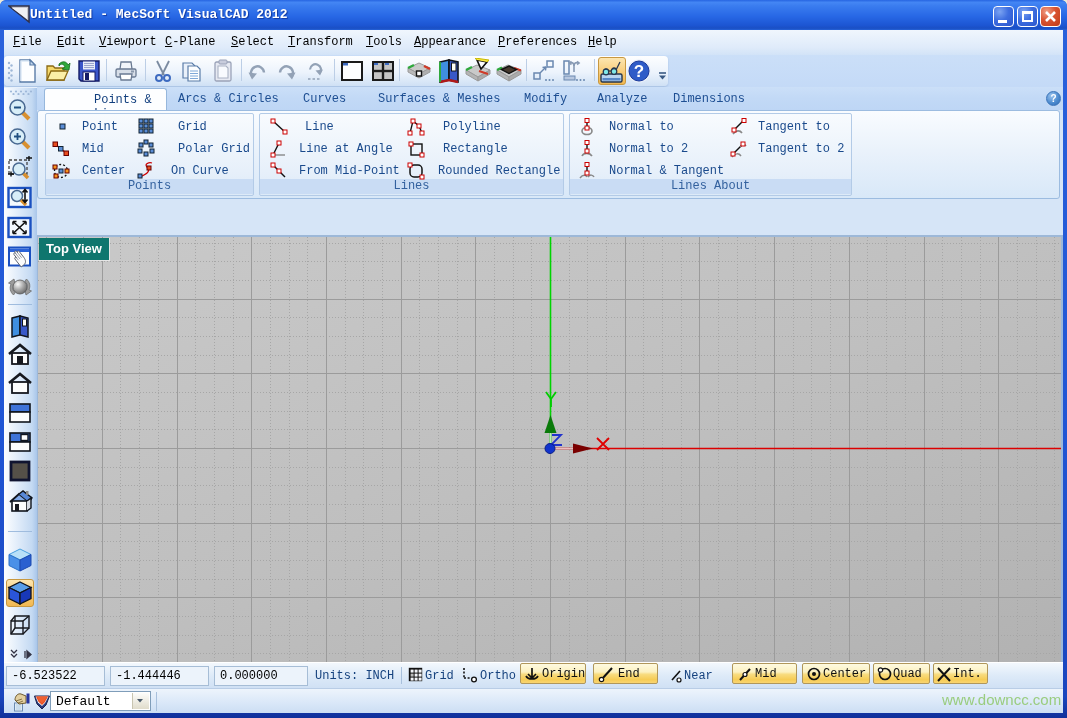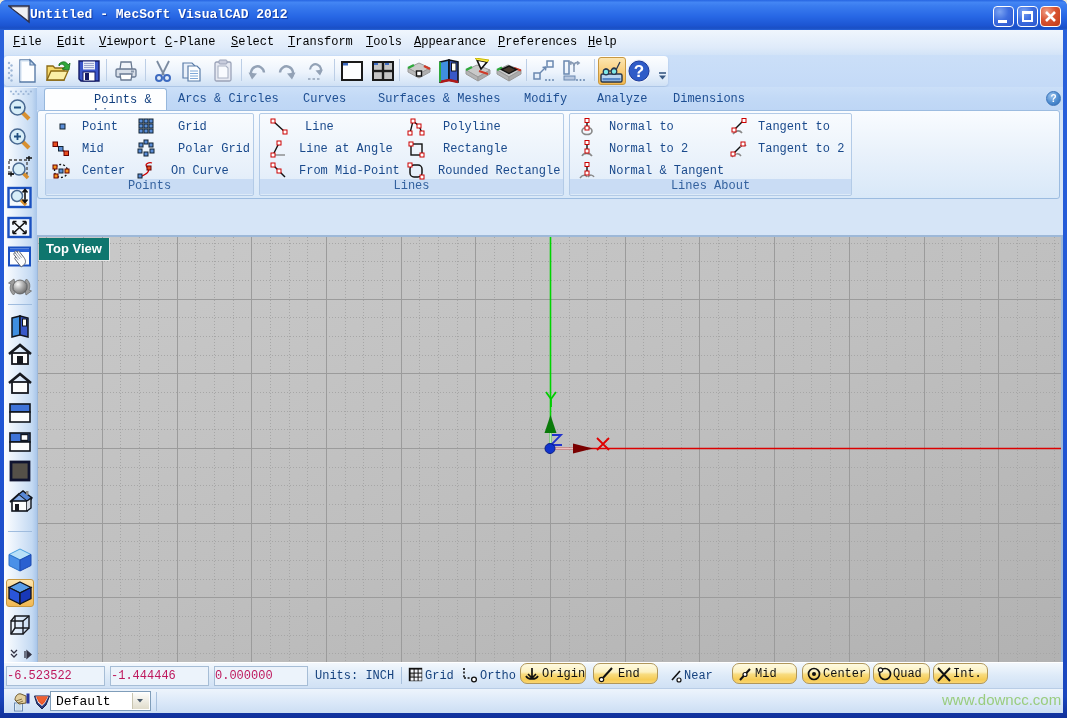--- a/index.html
+++ b/index.html
@@ -63,23 +63,23 @@
   
   #viewport{position:absolute;left:33px;top:205px;width:1026px;height:457px;background:#9DB8D8;}
   #grid{position:absolute;left:1px;top:2px;width:1023px;height:453px;
     background:linear-gradient(160deg,#C9C9C9 0%,#BFBFBF 50%,#B1B1B1 100%);}
   #topview{position:absolute;z-index:5;left:2px;top:3px;width:70px;height:22px;background:#0f766e;border-right:1px solid #E6E6E6;border-bottom:1px solid #E6E6E6;
     color:#fff;font:bold 13px "Liberation Sans",sans-serif;text-align:center;line-height:22px;}
   
   #statusbar{position:absolute;left:0;top:632px;width:1059px;height:26px;
     background:linear-gradient(180deg,#F3F8FD 0%,#DDEAF8 50%,#CFE0F4 100%);border-top:1px solid #FFF;}
   .coord{position:absolute;top:3px;height:20px;background:#ECF3FB;border:1px solid #A6BDD6;box-sizing:border-box;
-    font:12px "Liberation Mono",monospace;color:#be185d;line-height:18px;}
+    font:12px "Liberation Mono",monospace;color:#000000;line-height:18px;padding-left:5px;}
   .sbtext{position:absolute;font:12px "Liberation Mono",monospace;color:#16427E;top:6px;}
-  .snapbtn{position:absolute;top:0;height:21px;border:1px solid #B0975B;border-radius:7px;box-sizing:border-box;
+  .snapbtn{position:absolute;top:0;height:21px;border:1px solid #B0975B;border-radius:2px;box-sizing:border-box;
     background:linear-gradient(180deg,#FEFAE0 0%,#FCF1C0 42%,#F8DC80 54%,#F6CC55 82%,#F9D572 100%);}
   .snapbtn span{position:absolute;top:3px;font:12px "Liberation Mono",monospace;color:#111;}
   
   #layerbar{position:absolute;left:0;top:658px;width:1059px;height:24px;
     background:linear-gradient(180deg,#EDF4FC 0%,#D9E7F8 60%,#CCDEF3 100%);border-top:1px solid #B9CDE6;}
   #combo{position:absolute;left:46px;top:2px;width:101px;height:20px;background:#fff;border:1px solid #7F9DB9;box-sizing:border-box;}
   #combo span{position:absolute;left:5px;top:2px;font:13px "Liberation Mono",monospace;color:#000;}
   #combobtn{position:absolute;right:1px;top:1px;width:16px;height:16px;background:linear-gradient(180deg,#FDFDFB,#E0DCCB);border-left:1px solid #C8C4B0;}
   
   #wm1{position:absolute;left:930px;top:664px;font:bold 23px "Liberation Sans",sans-serif;color:rgba(148,202,116,0.92);letter-spacing:0px;text-shadow:0 0 2px rgba(255,255,255,0.8);}

